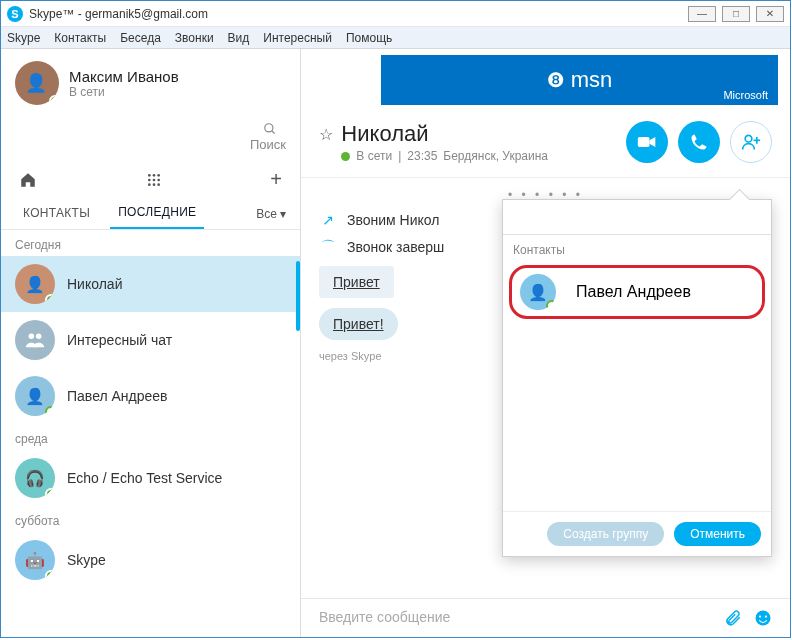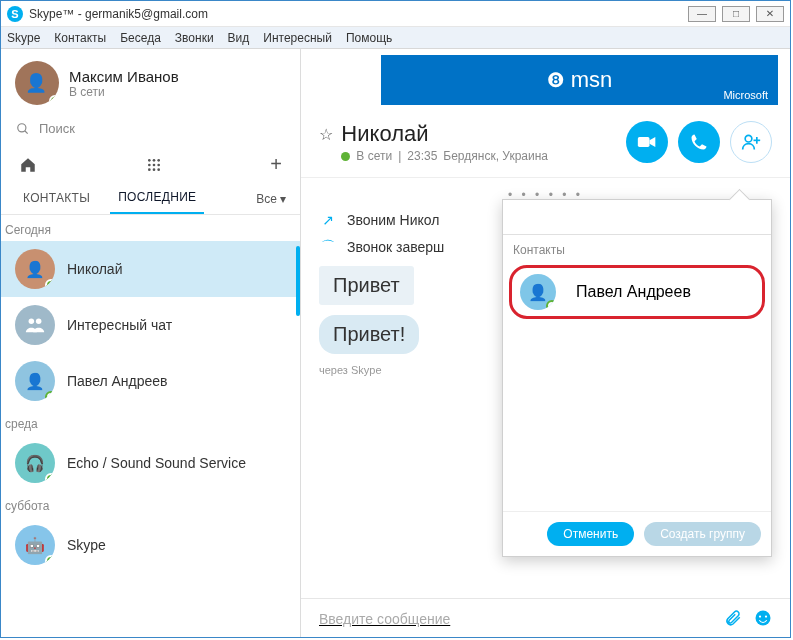--- a/index.html
+++ b/index.html
@@ -15,31 +15,31 @@
   .body { flex:1; display:flex; min-height:0;}
   
   .sidebar { width:300px; border-right:1px solid #dcdcdc; display:flex; flex-direction:column; background:#fff;}
   .me { display:flex; align-items:center; padding:12px 14px 10px;}
   .avatar { width:44px; height:44px; border-radius:50%; background:#ccc; position:relative; margin-right:10px; overflow:hidden; display:flex; align-items:center; justify-content:center; color:#fff; font-size:18px;}
   .av-small { width:40px; height:40px;}
   .presence { width:12px; height:12px; border-radius:50%; background:#5fb336; border:2px solid #fff; position:absolute; right:-2px; bottom:-2px;}
   .presence.ring{ background:#fff; border:2px solid #5fb336;}
   .me-name { font-size:15px; color:#222;}
   .me-status { font-size:12px; color:#888;}
-  .search { display:flex; align-items:flex-start; padding:6px 14px 10px; color:#888; font-size:13px;}
+  .search { display:flex; align-items:flex-end; padding:6px 14px 10px; color:#888; font-size:13px;flex-direction:column;}
   .search .sicon { width:16px; height:16px; margin-right:8px; display:flex; align-items:center; justify-content:center;}
   .navrow { display:flex; align-items:center; justify-content:space-between; padding:6px 18px 8px; color:#555;}
   .navrow .icon{ font-size:16px; color:#555;}
   .tabs { display:flex; align-items:center; padding:0 14px; font-size:12px; color:#555; border-bottom:1px solid #e6e6e6;}
   .tabs .tab{ padding:6px 8px 8px; margin-right:12px; letter-spacing:0.3px;}
   .tabs .tab.active{ color:#0f172a; border-bottom:2px solid #00aff0;}
   .tabs .spacer{flex:1;}
   .tabs .filter{ font-size:12px; color:#555; display:flex; align-items:center; gap:3px;}
   .contacts { flex:1; overflow:auto; position:relative;}
-  .group-label{ font-size:12px; color:#888; padding:8px 4px 4px; background:#fff;}
+  .group-label{ font-size:12px; color:#888; padding:8px 14px 4px; background:#fff;}
   .contact{ display:flex; align-items:center; padding:8px 14px; font-size:14px; color:#333; cursor:default;}
   .contact.selected{ background:#cfeaf7;}
   .contact .avatar{ width:40px; height:40px; margin-right:12px; font-size:16px;}
   .scroll-indicator{ position:absolute; right:0; top:31px; width:4px; height:70px; background:#00aff0; border-radius:2px;}
   
   .main { flex:1; display:flex; flex-direction:column; position:relative; min-width:0;}
   .banner { height:50px; margin:6px 12px 6px 80px; background:#0072c6; display:flex; align-items:center; justify-content:center; color:#fff; position:relative;}
   .banner .msn{ display:flex; align-items:center; gap:6px; font-size:22px; font-weight:300;}
   .banner .butterfly{ font-size:20px;}
   .banner .ms{ position:absolute; right:10px; bottom:4px; font-size:11px; }
@@ -49,24 +49,24 @@
   .chat-header .name{ font-size:22px; color:#222; font-weight:300;}
   .chat-header .sub{ font-size:12px; color:#888; display:flex; align-items:center; gap:6px; margin-top:2px;}
   .chat-header .dot{ width:9px; height:9px; border-radius:50%; background:#5fb336; display:inline-block;}
   .actions{ display:flex; gap:10px; align-items:center;}
   .round{ width:42px; height:42px; border-radius:50%; background:#00aff0; color:#fff; display:flex; align-items:center; justify-content:center; font-size:18px;}
   .round.outline{ background:#fff; color:#00aff0; border:1px solid #bcdff5;}
   .chat-body{ flex:1; padding:10px 18px; font-size:13px; color:#333; display:flex; flex-direction:column; gap:10px; overflow:hidden;}
   .dashed{ text-align:center; color:#999; letter-spacing:3px; font-size:12px;}
   .call-row{ display:flex; align-items:center; gap:10px; font-size:14px;}
   .call-row .ci{ color:#00aff0; width:18px; text-align:center;}
-  .bubble{ background:#e9f1f6; padding:8px 14px; border-radius:3px; display:inline-block; max-width:60%; font-size:20px;}
+  .bubble{ background:#e9f1f6; padding:8px 14px; border-radius:3px; display:inline-block; max-width:60%; font-size:14px;text-decoration:underline;}
   .bubble.mine{ background:#d9eaf3; align-self:flex-start;border-radius:16px;}
   .via{ font-size:11px; color:#999;}
-  .compose{ border-top:1px solid #e6e6e6; padding:10px 18px; display:flex; align-items:flex-end;text-decoration:underline;}
+  .compose{ border-top:1px solid #e6e6e6; padding:10px 18px; display:flex; align-items:flex-start;}
   .compose .ph{ flex:1; color:#aaa; font-size:14px;}
   .compose .cicon{ color:#00aff0; font-size:18px; margin-left:12px;}
   
   .popover{ position:absolute; top:150px; right:18px; width:270px; background:#fff; border:1px solid #cfcfcf; box-shadow:0 4px 14px rgba(0,0,0,0.2); z-index:10; display:flex; flex-direction:column;}
   .popover::before{ content:""; position:absolute; top:-8px; right:24px; width:14px; height:14px; background:#fff; border-left:1px solid #cfcfcf; border-top:1px solid #cfcfcf; transform:rotate(45deg);}
   .pop-search{ border-bottom:1px solid #e0e0e0; padding:8px 10px;}
   .pop-search input{ width:100%; border:none; outline:none; font-size:13px;}
   .pop-label{ font-size:12px; color:#888; padding:8px 10px 4px;}
   .pop-body{ flex:1; min-height:250px; padding:4px 6px;}
   .pop-contact{ display:flex; align-items:center; gap:10px; padding:6px 8px; border:3px solid #d9232e; border-radius:18px;}
@@ -174,21 +174,21 @@
           <span>Интересный чат</span>
         </div>
         <div class="contact">
           <div class="avatar av-small" style="background:#8fc4e0">👤<span class="presence ring"></span></div>
           <span>Павел Андреев</span>
         </div>
 
         <div class="group-label">среда</div>
         <div class="contact">
           <div class="avatar av-small" style="background:#6fc9c9">🎧<span class="presence"></span></div>
-          <span>Echo / Sound Sound Service</span>
+          <span>Echo / Echo Test Service</span>
         </div>
 
         <div class="group-label">суббота</div>
         <div class="contact">
           <div class="avatar av-small" style="background:#86c5ea">🤖<span class="presence"></span></div>
           <span>Skype</span>
         </div>
       </div>
     </div>
 
@@ -273,19 +273,19 @@
           <input type="text" style="">
         </div>
         <div class="pop-label">Контакты</div>
         <div class="pop-body">
           <div class="pop-contact">
             <div class="avatar" style="background:#7fc6e8">👤<span class="presence ring"></span></div>
             <span>Павел Андреев</span>
           </div>
         </div>
         <div class="pop-footer">
+          <button class="btn muted">Создать группу</button>
           <button class="btn primary">Отменить</button>
-          <button class="btn muted">Создать группу</button>
         </div>
       </div>
     </div>
   </div>
 </div>
 
 </body></html>

